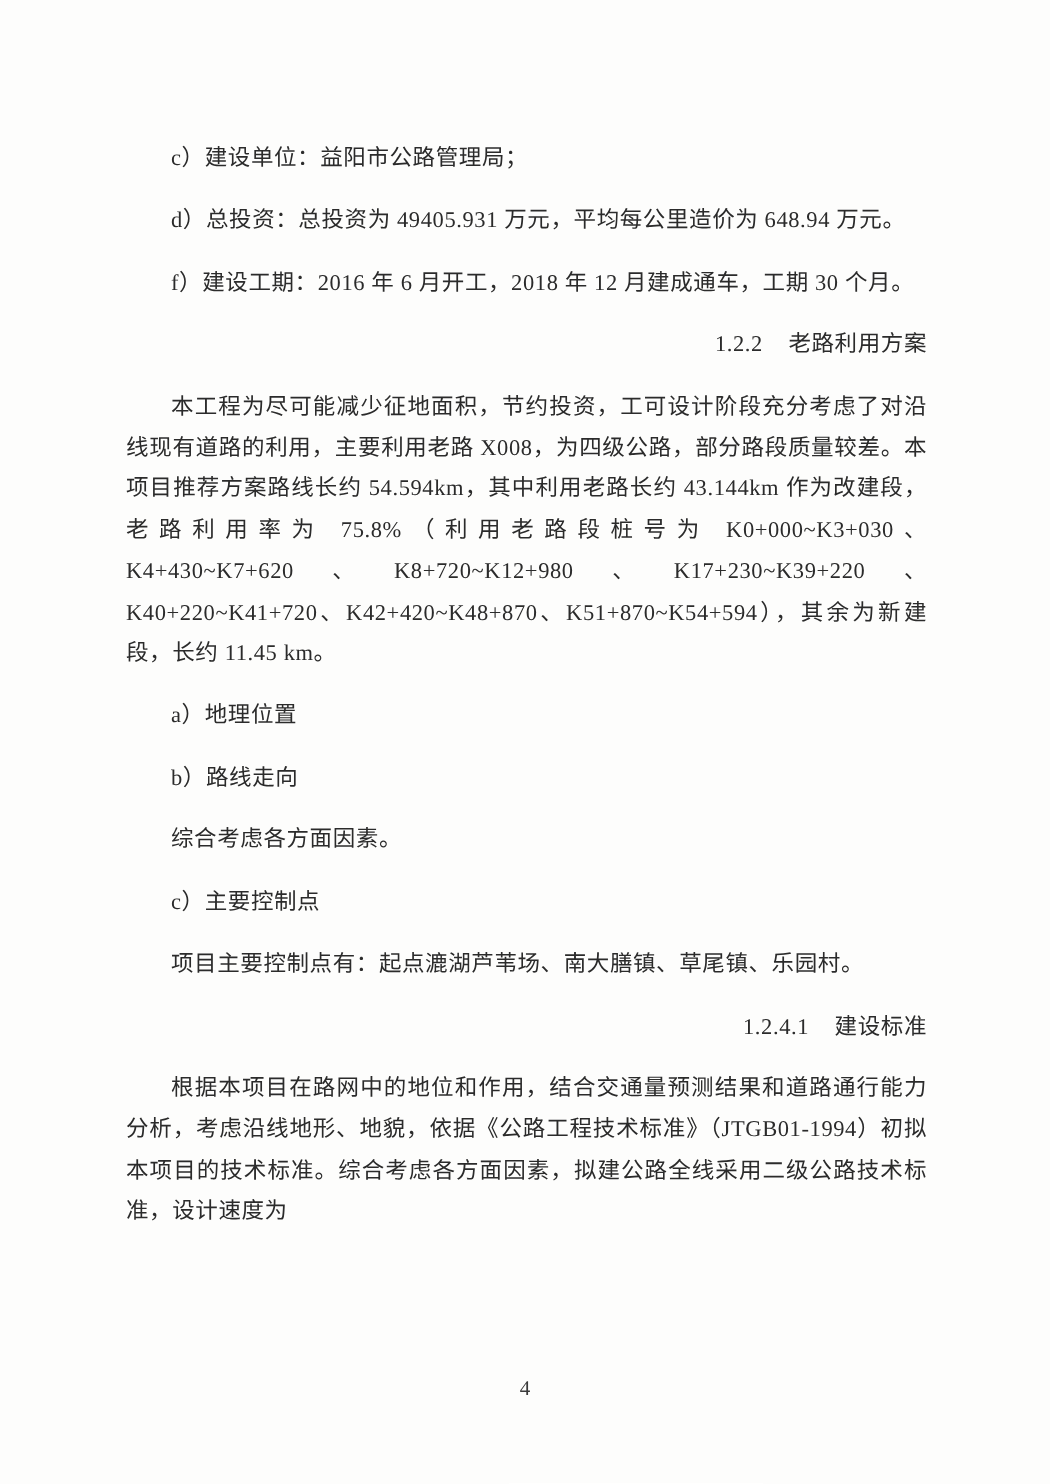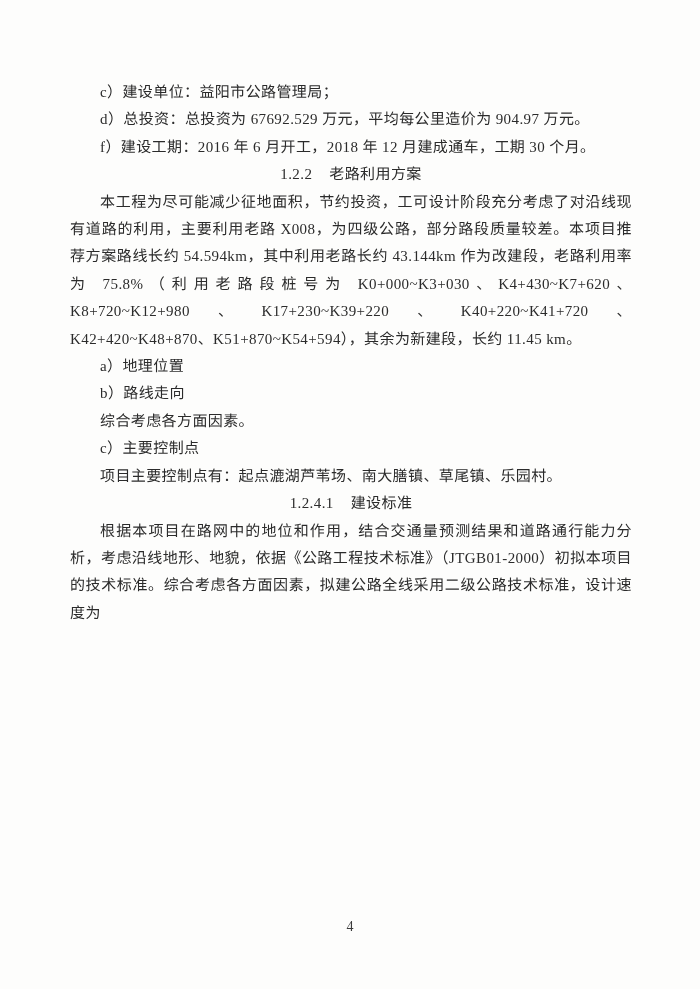--- a/index.html
+++ b/index.html
@@ -20,36 +20,36 @@
     overflow: hidden;
   }
   .content {
     position: absolute;
     top: 79px;
     left: 70px;
     right: 68px;
     letter-spacing: 0.4px;
   }
   .content p, .content h2, .content h3 {
-    margin: 0;
+    margin: 14px;
     padding: 0;
     font-size: 15px;
     font-weight: normal;
   }
   .item {
     text-indent: 2em;
     text-align: left;
   }
   .para {
     text-indent: 2em;
     text-align: justify;
   }
   .heading {
     text-indent: 0;
-    text-align: center;
+    text-align: right;
   }
   .heading .num {
     display: inline-block;
     margin-right: 17px;
   }
   .page-footer {
     position: absolute;
     top: 913px;
     left: 0;
     width: 100%;
@@ -59,21 +59,21 @@
   }
 </style>
 </head>
 <body>
 
 <div class="page">
   <main class="content">
 
     <p class="item">c）建设单位：益阳市公路管理局；</p>
 
-    <p class="item">d）总投资：总投资为 67692.529 万元，平均每公里造价为 904.97 万元。</p>
+    <p class="item">d）总投资：总投资为 49405.931 万元，平均每公里造价为 648.94 万元。</p>
 
 
     <p class="item">f）建设工期：2016 年 6 月开工，2018 年 12 月建成通车，工期 30 个月。</p>
 
     <h2 class="heading">
       <span class="num">1.2.2</span><span>老路利用方案</span>
     </h2>
 
     <p class="para">本工程为尽可能减少征地面积，节约投资，工可设计阶段充分考虑了对沿线现有道路的利用，主要利用老路 X008，为四级公路，部分路段质量较差。本项目推荐方案路线长约 54.594km，其中利用老路长约 43.144km 作为改建段，老路利用率为 75.8%（利用老路段桩号为 K0+000~K3+030、K4+430~K7+620、K8+720~K12+980、K17+230~K39+220、K40+220~K41+720、K42+420~K48+870、K51+870~K54+594），其余为新建段，长约 11.45 km。</p>
 
@@ -87,20 +87,20 @@
 
     <p class="item">c）主要控制点</p>
 
     <p class="para">项目主要控制点有：起点漉湖芦苇场、南大膳镇、草尾镇、乐园村。</p>
 
 
     <h3 class="heading">
       <span class="num">1.2.4.1</span><span>建设标准</span>
     </h3>
 
-    <p class="para">根据本项目在路网中的地位和作用，结合交通量预测结果和道路通行能力分析，考虑沿线地形、地貌，依据《公路工程技术标准》（JTGB01-2000）初拟本项目的技术标准。综合考虑各方面因素，拟建公路全线采用二级公路技术标准，设计速度为</p>
+    <p class="para">根据本项目在路网中的地位和作用，结合交通量预测结果和道路通行能力分析，考虑沿线地形、地貌，依据《公路工程技术标准》（JTGB01-1994）初拟本项目的技术标准。综合考虑各方面因素，拟建公路全线采用二级公路技术标准，设计速度为</p>
 
   </main>
 
   <footer class="page-footer">
     <span>4</span>
   </footer>
 </div>
 
 </body></html>

